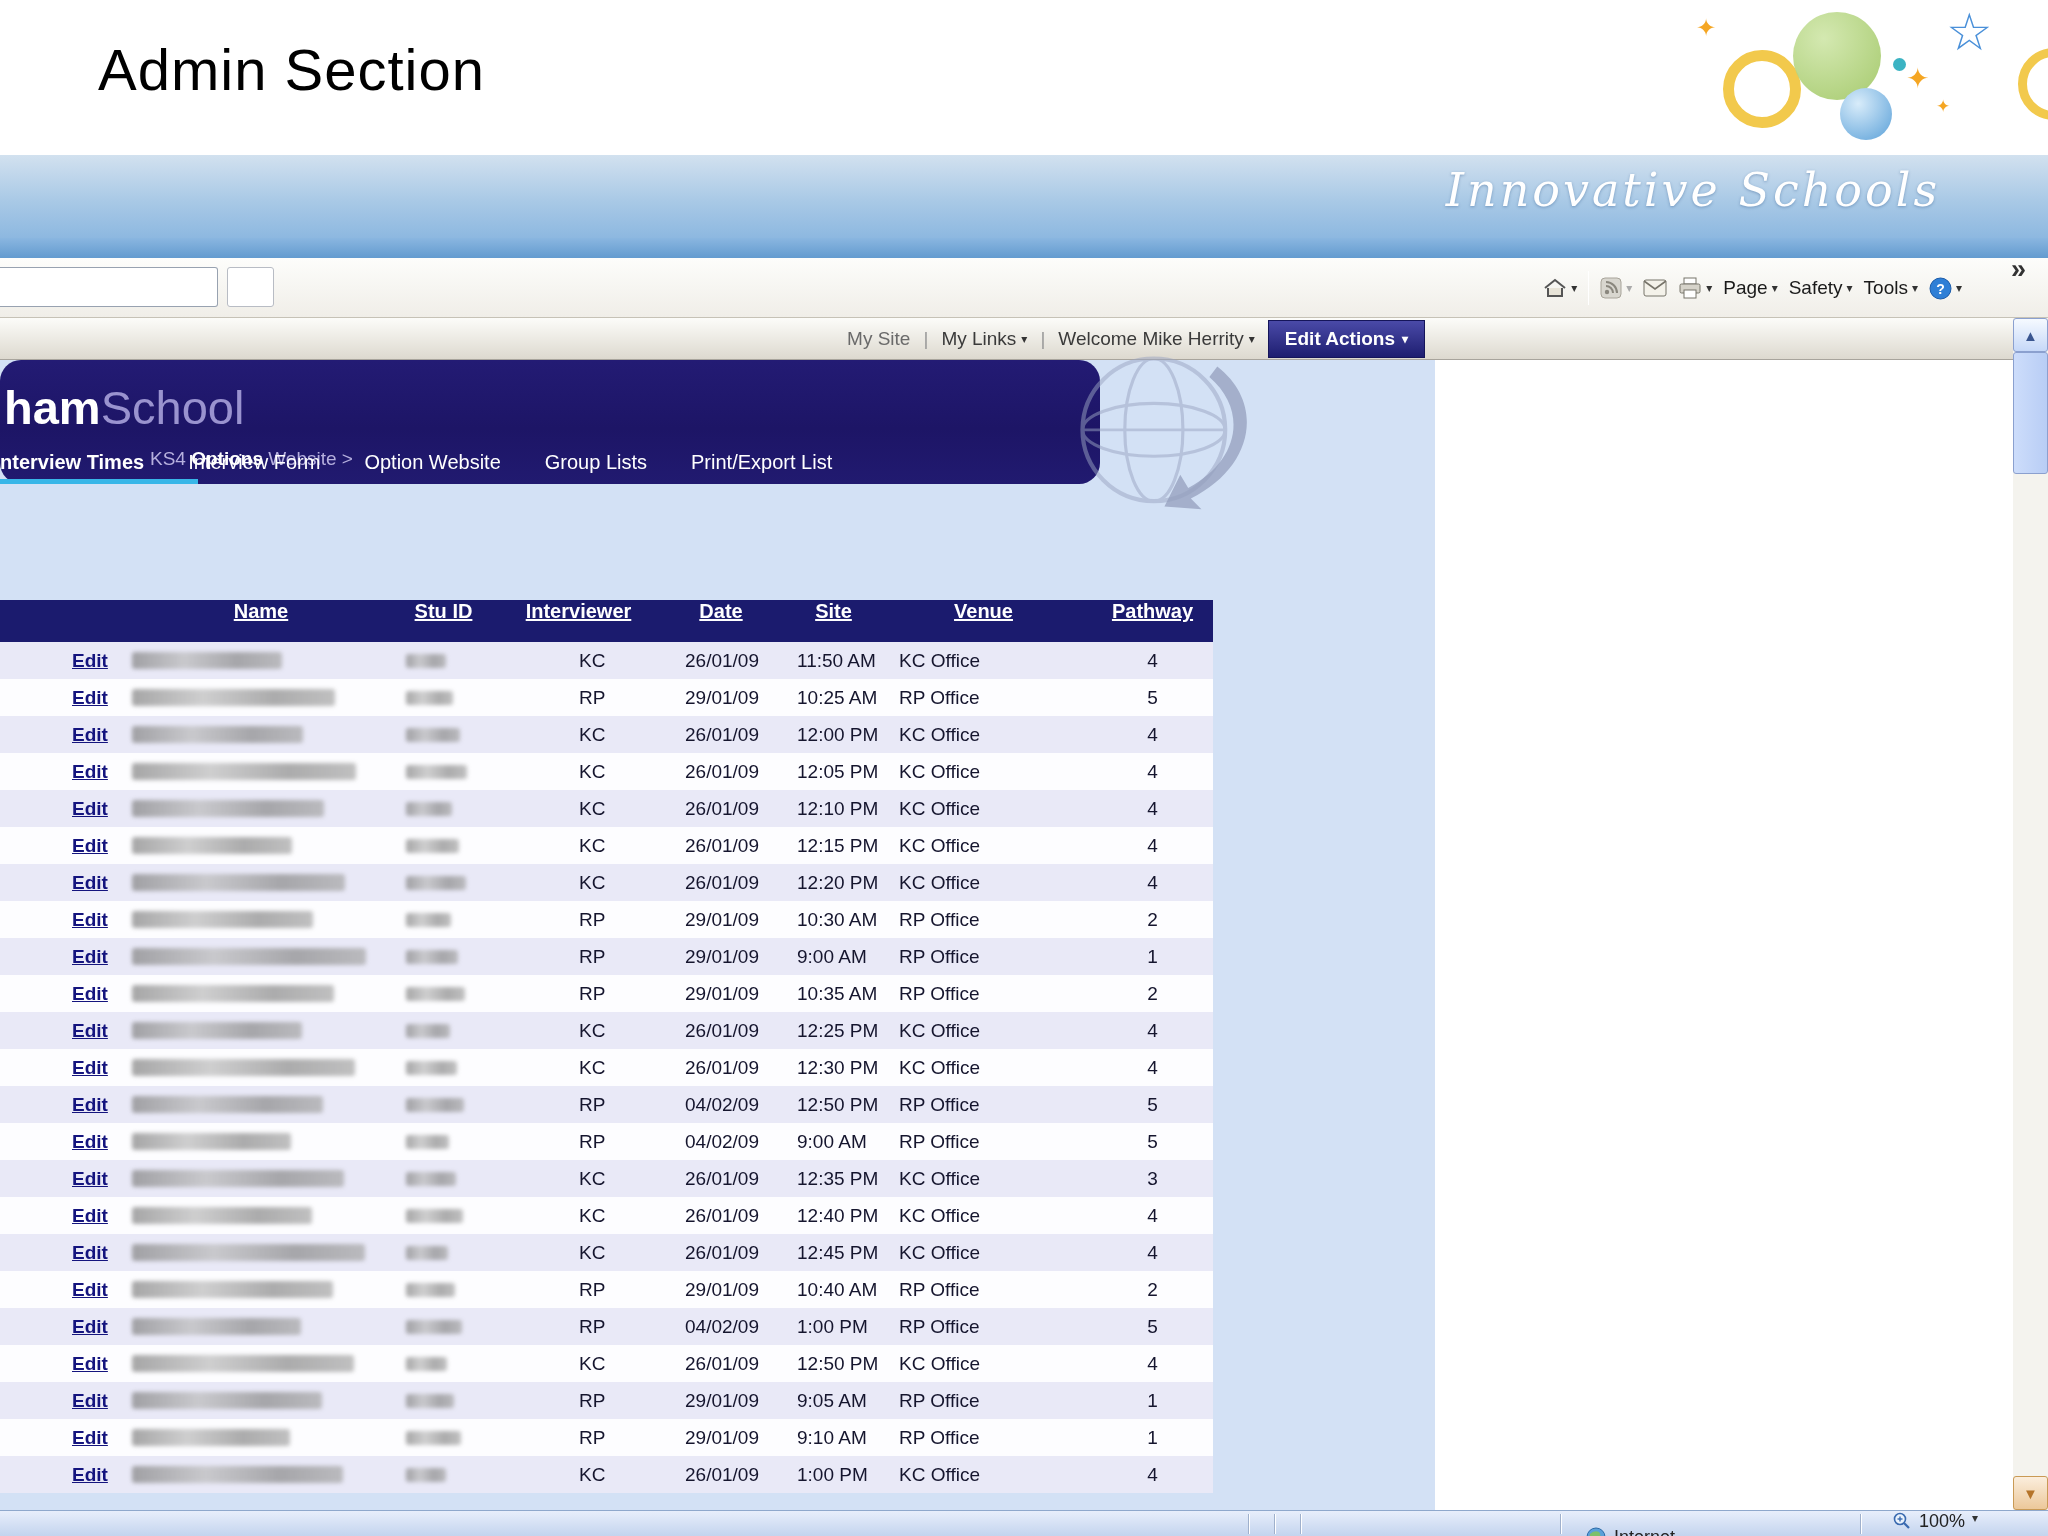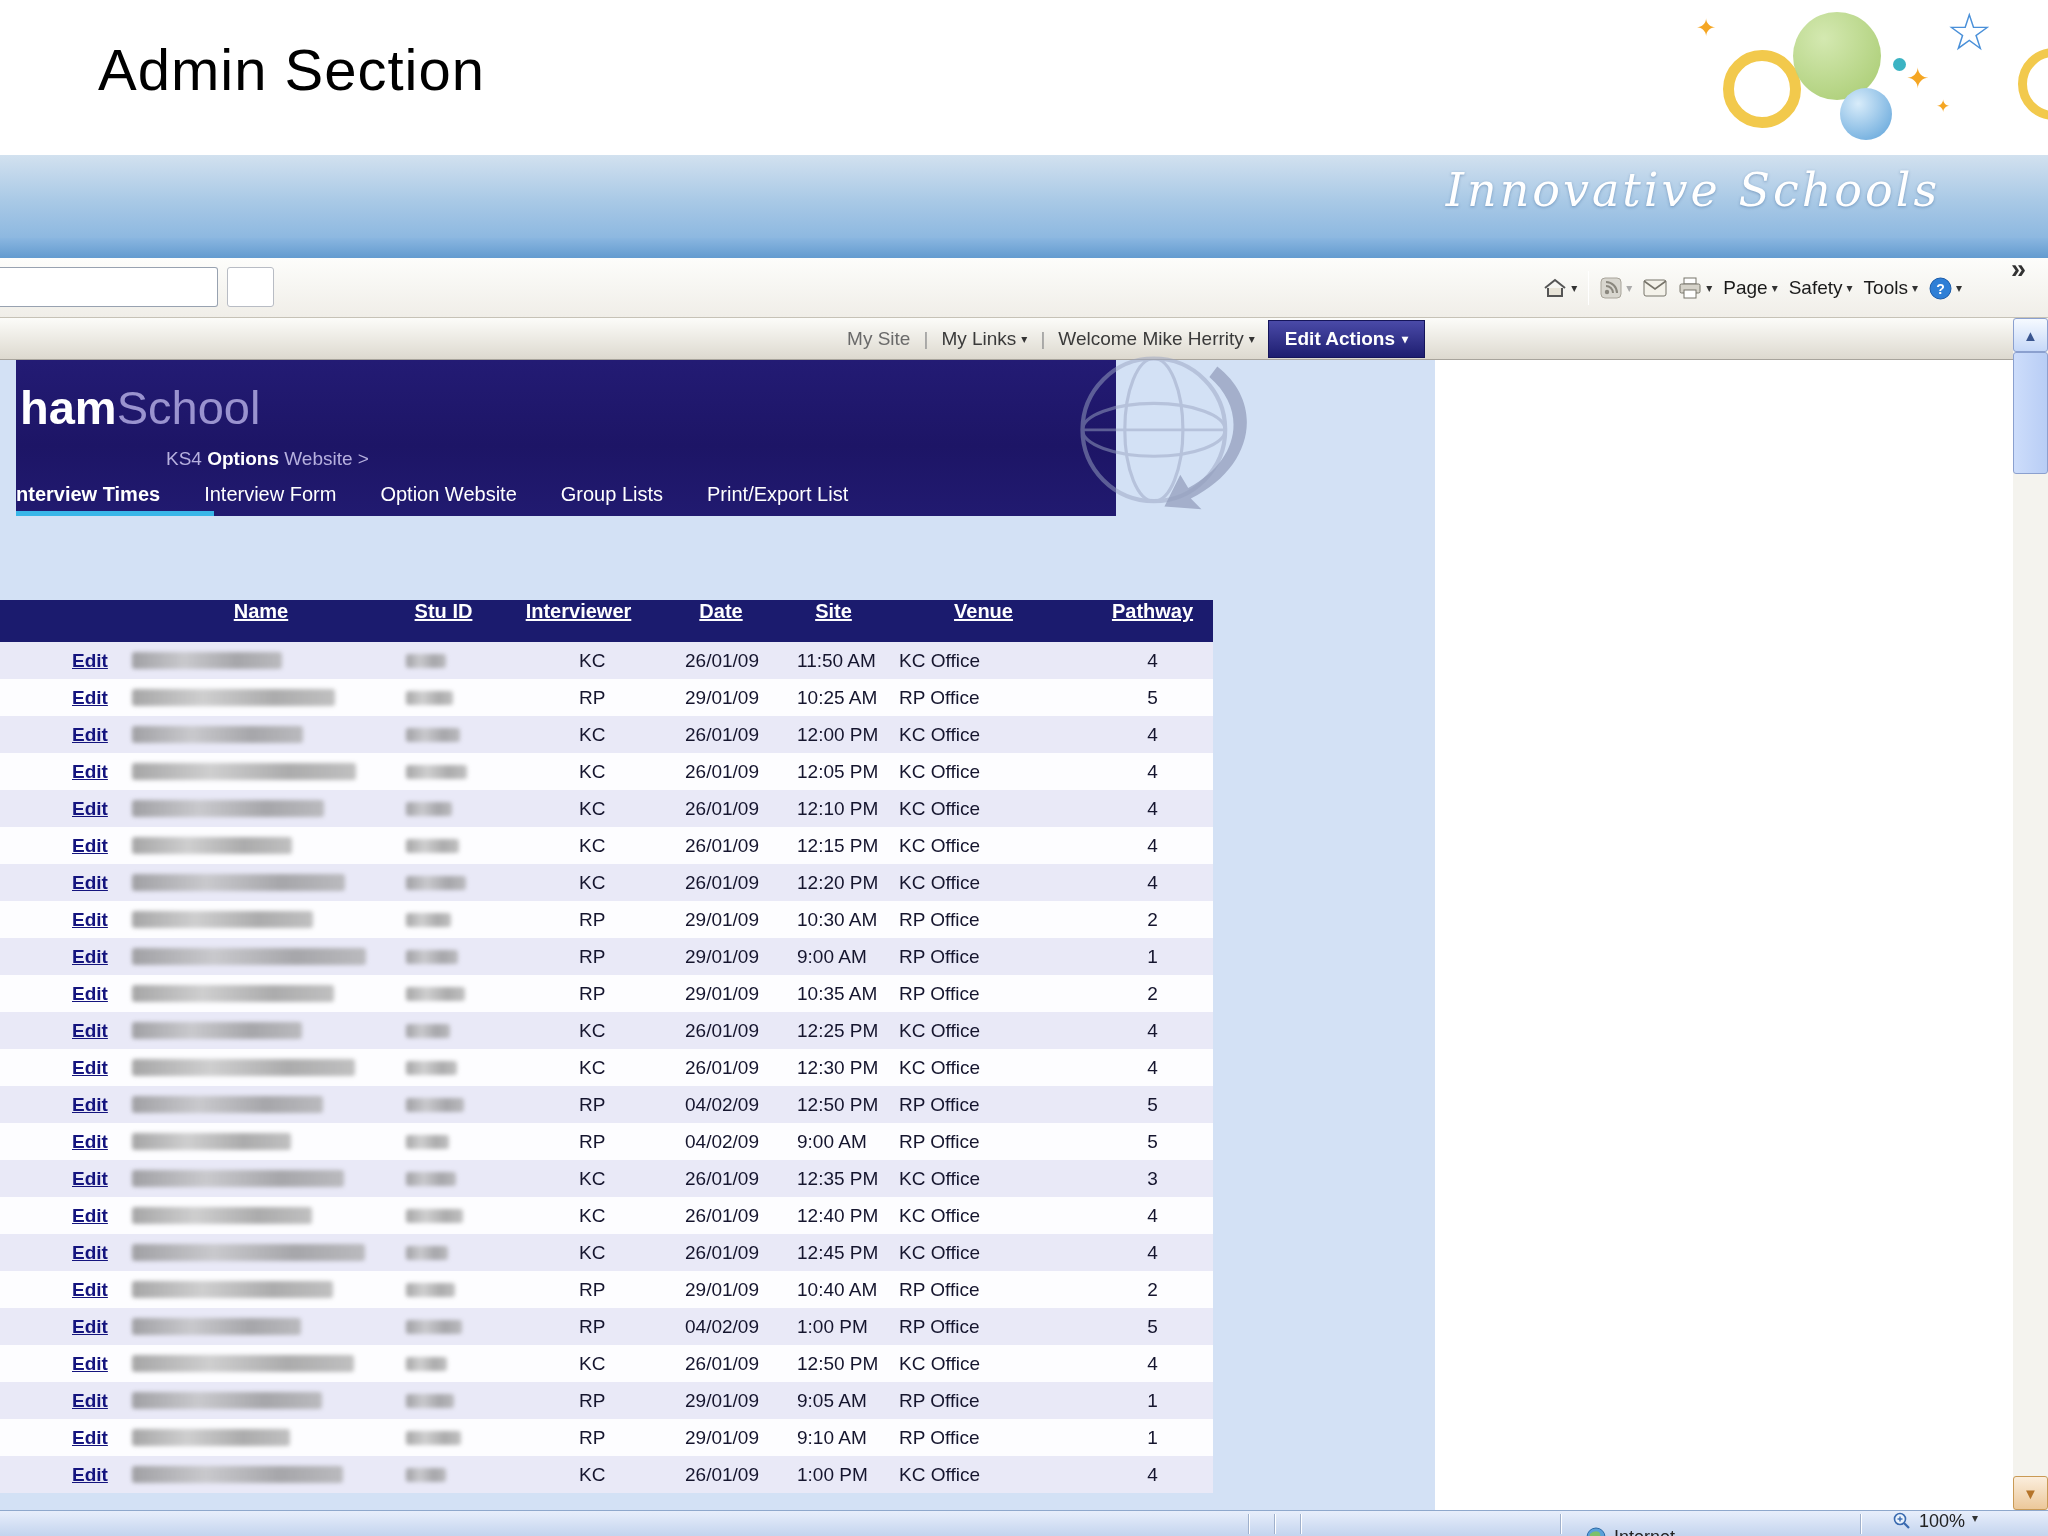--- a/index.html
+++ b/index.html
@@ -58,22 +58,22 @@
              font-size:19px; }
   .sp-mysite { color:#6a6a6a; }
   .sp-sep { color:#999; }
   .sp-link { color:#3a3a3a; display:flex; align-items:center; gap:5px; }
   .sab { background:linear-gradient(#4a4aa8,#1e1e70); color:#fff; font-weight:bold; padding:7px 16px;
          border:1px solid #15155a; font-size:19px; display:flex; align-items:center; gap:7px; }
   .sab .car { color:#fff; }
 
   
   .bgblue { position:absolute; left:0; top:42px; width:1435px; height:156px; background:#d3e1f5; }
-  .navy { position:absolute; left:16px; top:42px; width:1100px; height:156px;
-          background:linear-gradient(180deg,#231b74 0%,#1d1566 55%,#211a70 100%); }
+  .navy { position:absolute; left:0; top:42px; width:1100px; height:124px;
+          background:linear-gradient(180deg,#231b74 0%,#1d1566 55%,#211a70 100%);border-radius:21px; }
   .logo { position:absolute; left:4px; top:20px; font-size:47px; }
   .logo .l1 { font-weight:bold; color:#fff; }
   .logo .l2 { font-weight:300; color:#9a93cf; }
   .crumb { position:absolute; left:150px; top:88px; font-size:19px; color:#b6b0de; }
   .crumb b { color:#fff; }
   .tabs { position:absolute; left:0; bottom:0; height:44px; width:100%; display:flex; align-items:center; }
   .tab { color:#fff; font-size:20px; margin-right:44px; white-space:nowrap; }
   .tab.active { font-weight:bold; }
   .active-underline { position:absolute; left:0; bottom:0; width:198px; height:5px; background:#38b6e8; }
   .globe { position:absolute; left:1040px; top:22px; width:270px; height:185px; opacity:.5; }

